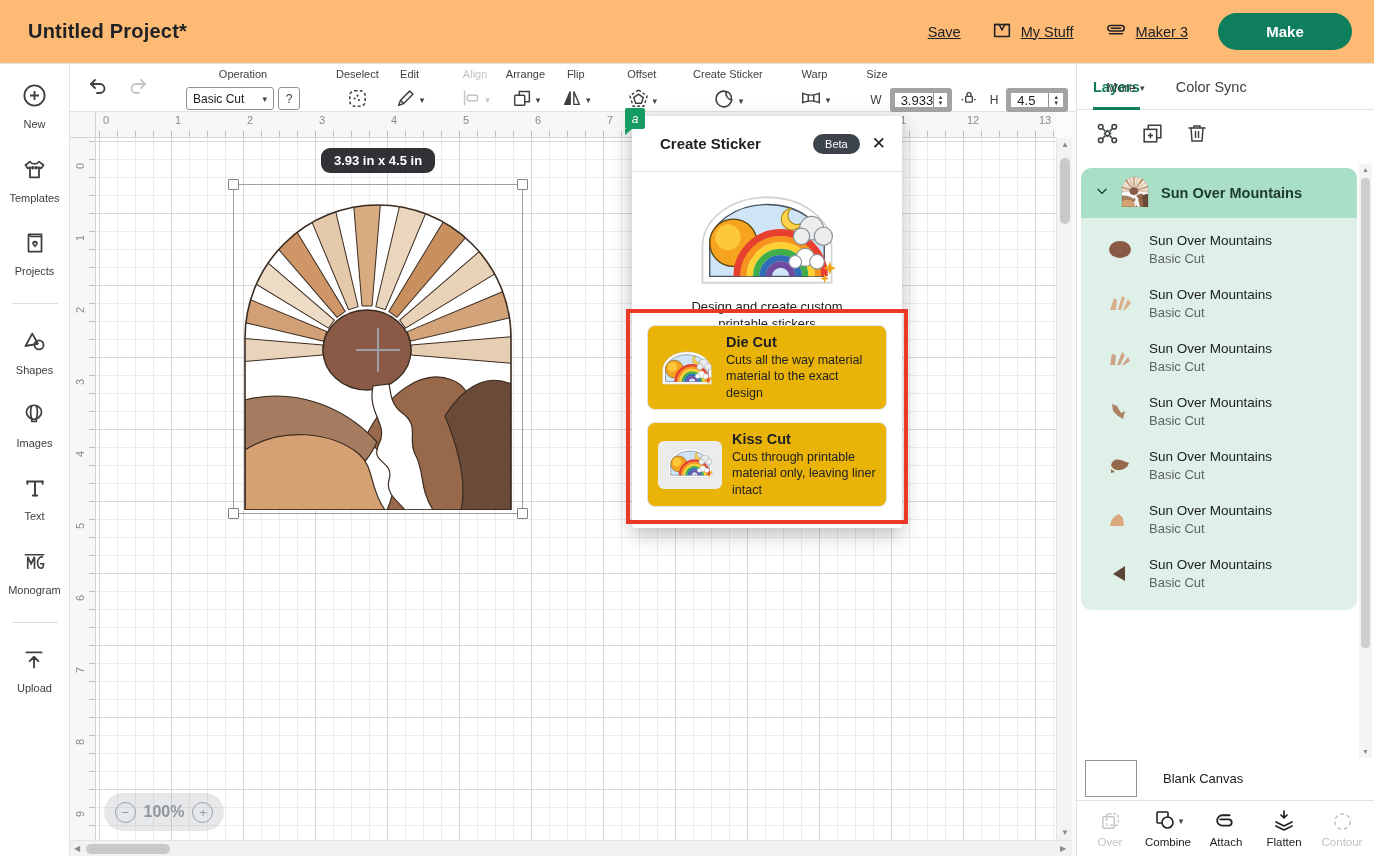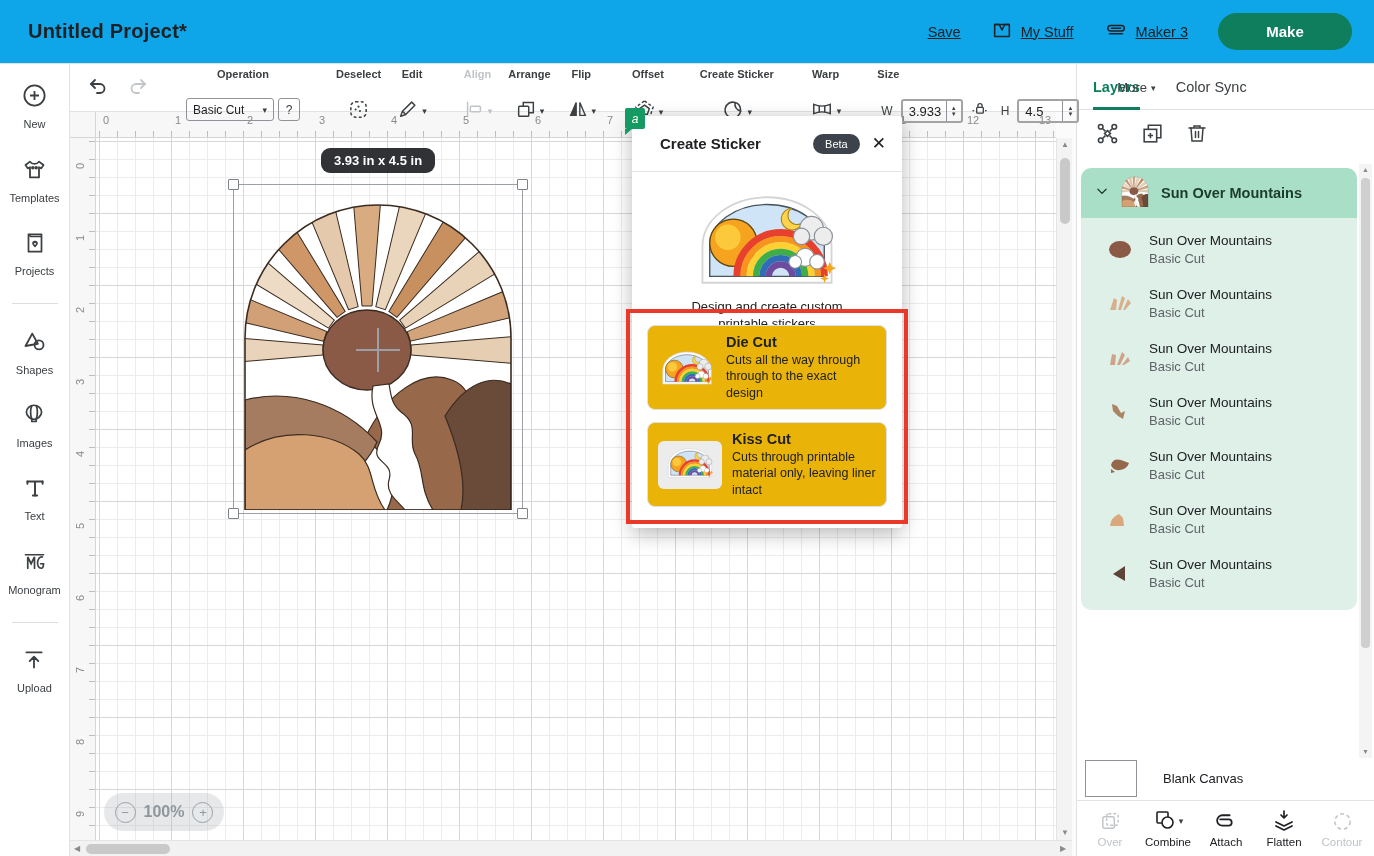--- a/index.html
+++ b/index.html
@@ -1,51 +1,51 @@
 <!DOCTYPE html>
 <html><head>
 <meta charset="utf-8">
 <style>
   * { box-sizing: border-box; margin: 0; padding: 0; }
   html,body { width:1374px; height:856px; overflow:hidden; background:#fff;
     font-family:"Liberation Sans", sans-serif; color:#202124; }
 
   
   #app-header { position:absolute; top:0; left:0; width:1374px; height:64px;
-    background:#0ea5e9; border-bottom:1px solid #e2e2e2; display:flex; align-items:center; z-index:30; }
+    background:#fdba74; border-bottom:1px solid #e2e2e2; display:flex; align-items:center; z-index:30; }
   #app-header .title { margin-left:28px; font-size:20px; font-weight:700; letter-spacing:.2px; }
   #app-header .right { margin-left:auto; margin-right:22px; display:flex; align-items:center; gap:30px; }
   .hdr-item { display:flex; align-items:center; gap:8px; font-size:14.5px; color:#202124; cursor:pointer;text-decoration:underline; }
   .make-btn { width:134px; height:37px; border-radius:19px; background:#0E7E5C; color:#fff;
     font-size:15px; font-weight:700; display:flex; align-items:center; justify-content:center; cursor:pointer; }
 
   
   #sidebar { position:absolute; top:64px; left:0; width:70px; height:792px; background:#fff;
     border-right:1px solid #e2e2e2; display:flex; flex-direction:column; align-items:center; padding-top:18px; z-index:20; }
   .side-item { display:flex; flex-direction:column; align-items:center; gap:5px; margin-bottom:26px; cursor:pointer; }
   .side-item .lbl { font-size:11px; color:#3c4043; }
   .side-div { width:46px; border-top:1px solid #ddd; margin:0 0 24px 0; }
 
   
   #toolbar { position:absolute; top:64px; left:70px; width:1006px; height:48px; background:#fff;
     border-bottom:1px solid #e2e2e2; display:flex; align-items:stretch; z-index:25; }
   .tb-div { width:1px; background:#e2e2e2; margin:6px 10px; }
   .tb-group { display:flex; flex-direction:column; align-items:center; justify-content:flex-start; padding:4px 8px 2px; }
-  .tb-group .lbl { font-size:11px; color:#3c4043; margin-bottom:18px; white-space:nowrap;font-weight:bold; }
+  .tb-group .lbl { font-size:11px; color:#3c4043; margin-bottom:7px; white-space:nowrap; }
   .tb-row { display:flex; align-items:center; gap:4px; }
   .tb-icon-btn { display:flex; align-items:center; gap:3px; cursor:pointer; }
   .caret { font-size:9px; color:#3c4043; }
   .disabled, .disabled .lbl, .disabled .caret { color:#c0c4c8 !important; }
   .disabled svg * { stroke:#c0c4c8 !important; }
   .op-select { width:88px; height:23px; border:1px solid #8f9399; border-radius:3px; font-size:12px;
     display:flex; align-items:center; padding:0 6px; gap:4px; cursor:pointer; }
   .op-select .val { flex:1; }
   .help-btn { width:22px; height:23px; border:1px solid #8f9399; border-radius:3px; font-size:12px;
     display:flex; align-items:center; justify-content:center; color:#3c4043; cursor:pointer; }
-  .size-input { width:62px; height:24px; border:2px solid #a3a3a3; border-radius:3px; display:flex; align-items:center; overflow:hidden; }
+  .size-input { width:62px; height:24px; border:5px solid #a3a3a3; border-radius:3px; display:flex; align-items:center; overflow:hidden; }
   .size-input .val { flex:1; font-size:13px; padding-left:6px; }
   .stepper { width:15px; height:100%; border-left:1px solid #8f9399; display:flex; flex-direction:column;
     align-items:center; justify-content:center; font-size:6px; color:#3c4043; line-height:6px; cursor:pointer; }
   .wh-lbl { font-size:12px; color:#3c4043; margin:0 4px; }
   .more-group { display:flex; align-items:center; gap:4px; padding:0 10px; font-size:13px; color:#3c4043; cursor:pointer; }
   .undo-redo { display:flex; align-items:center; gap:16px; padding:0 8px 0 16px; }
 
   
   #canvas { position:absolute; top:112px; left:70px; width:1006px; height:744px; background:#fbfbfb; }
   #corner { position:absolute; top:0; left:0; width:26px; height:26px; background:#f7f7f7;
@@ -537,21 +537,21 @@
   <div class="caption">Design and create custom printable stickers</div>
 
   <div class="opt-card" style="top:209px">
     <div class="opt-thumb">
       <svg width="58" height="38" viewBox="0 0 170 110">
           <use href="#sym-sticker"></use>
         </svg>
     </div>
     <div class="opt-text">
       <div class="t">Die Cut</div>
-      <div class="d">Cuts all the way through through to the exact design</div>
+      <div class="d">Cuts all the way material material to the exact design</div>
     </div>
   </div>
   <div class="opt-card" style="top:306px">
     <div class="opt-thumb">
       <span class="kiss-bg"><svg width="52" height="34" viewBox="0 0 170 110">
             <use href="#sym-sticker"></use>
           </svg></span>
     </div>
     <div class="opt-text">
       <div class="t">Kiss Cut</div>

